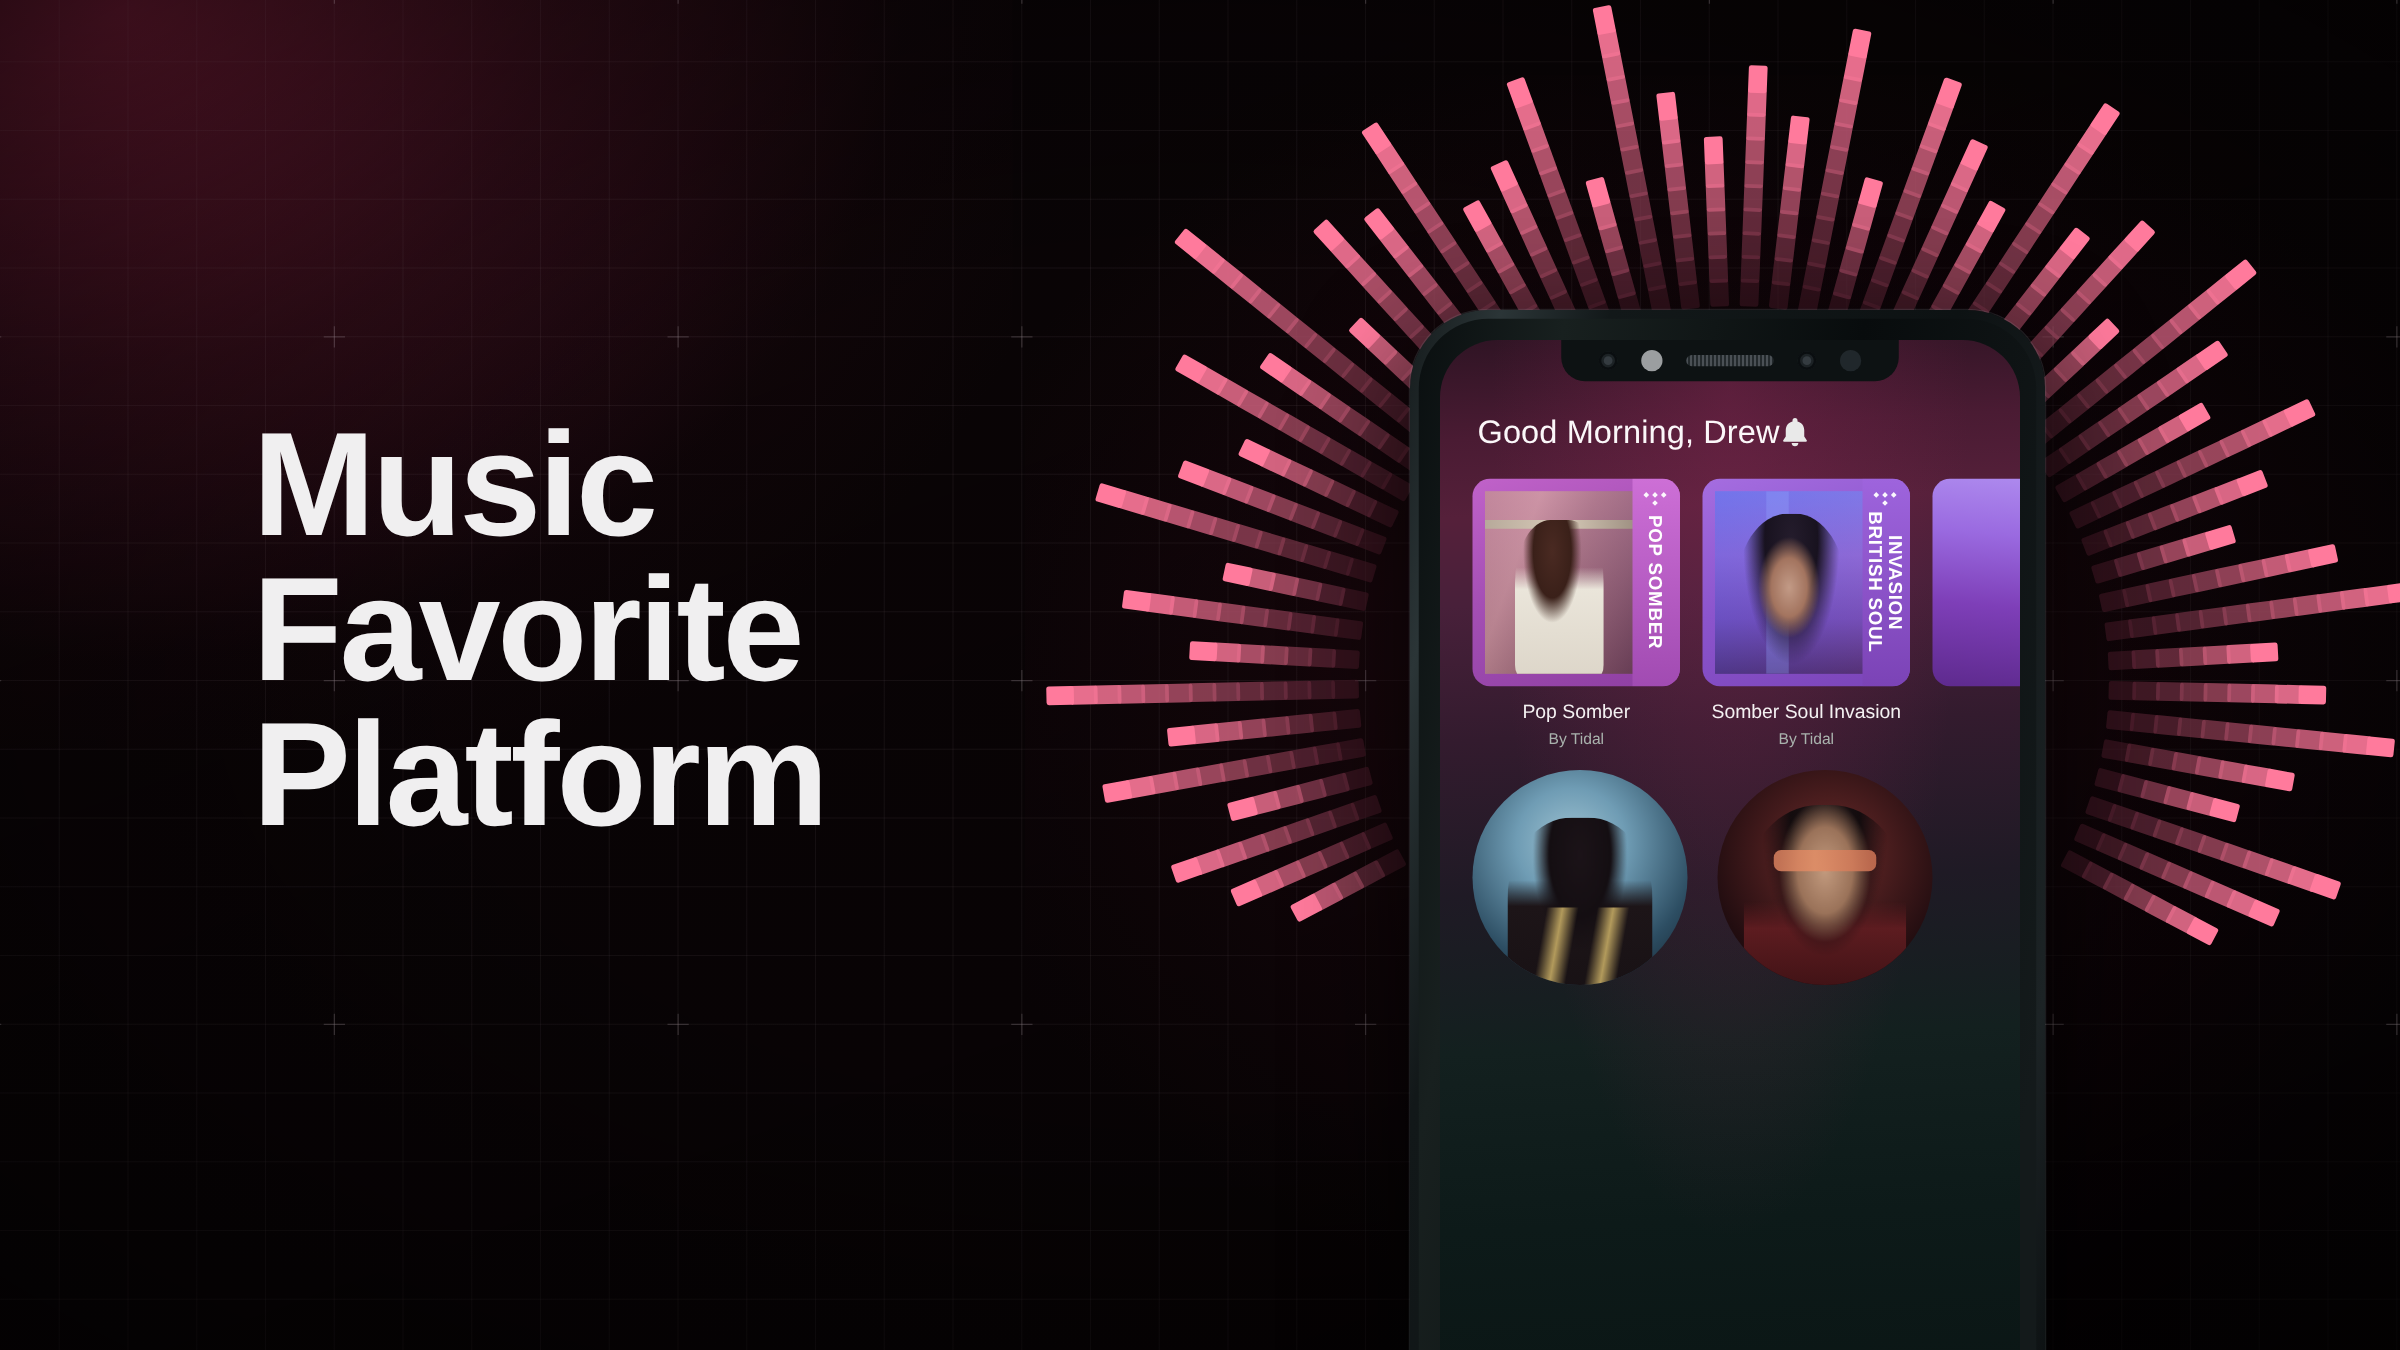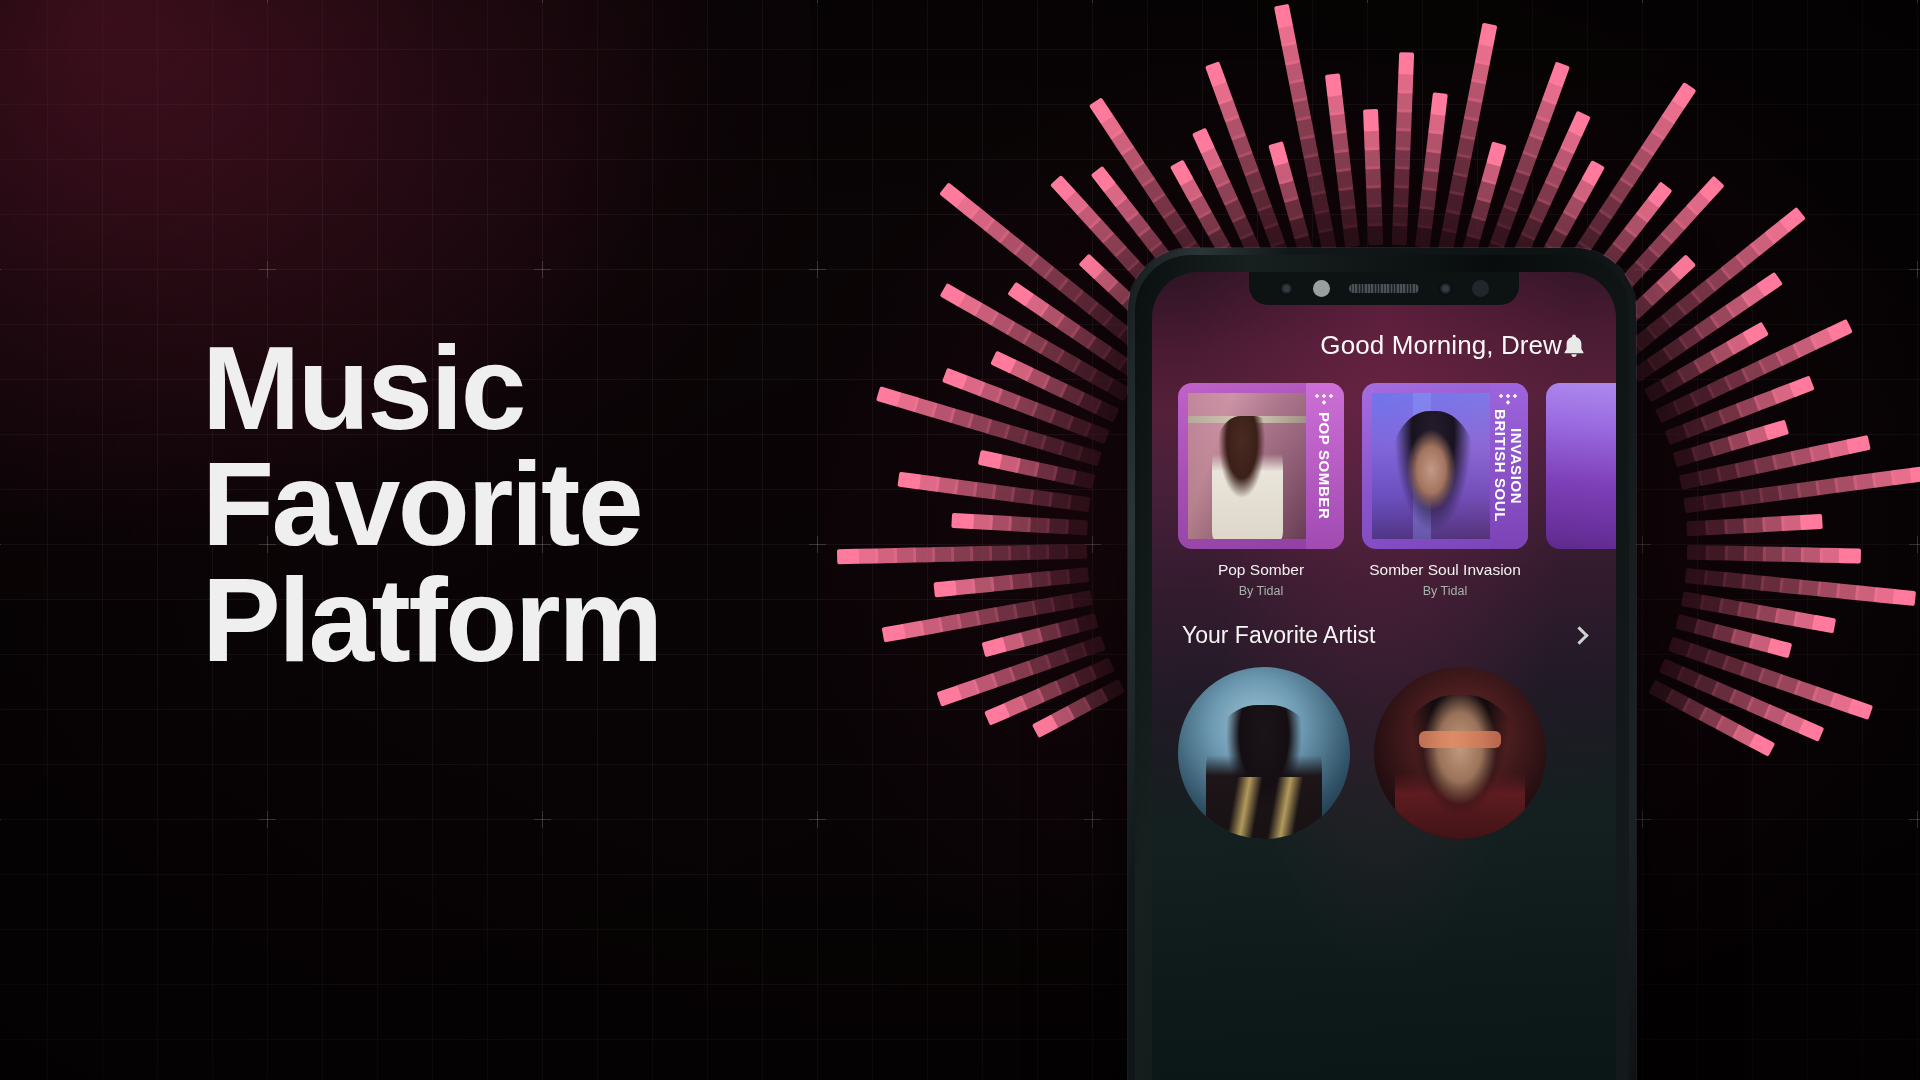--- a/index.html
+++ b/index.html
@@ -113,21 +113,21 @@
   .sig i:nth-child(1){height:4px;} .sig i:nth-child(2){height:6.5px;}
   .sig i:nth-child(3){height:9px;} .sig i:nth-child(4){height:11.5px;}
   .batt { width:23px;height:12px;border:1.6px solid #fff;border-radius:3.5px;position:relative;padding:1.4px;}
   .batt:after{content:"";position:absolute;right:-3.6px;top:3.4px;width:2px;height:4px;background:#fff;border-radius:0 1.5px 1.5px 0;}
   .batt span{display:block;height:100%;width:88%;background:#fff;border-radius:1.6px;}
 
   
   .app { position:absolute; left:0; right:0; top:34px; bottom:0; z-index:5; }
 
   .greet-row {
-    display:flex; align-items:center; justify-content:flex-end;
+    display:flex; align-items:center; justify-content:flex-start;
     padding:24px 30px 0 30px;
   }
   .greet { font-size:26px; font-weight:500; color:#fbf7f9; letter-spacing:.1px; }
 
   .np-card {
     margin:28px 26px 0 26px; height:76px; border-radius:16px;
     background:linear-gradient(100deg, rgba(122,50,82,0.50), rgba(104,44,72,0.42));
     border:1px solid rgba(228,180,205,0.22);
     display:flex; align-items:center; padding:0 16px; gap:14px;
   }
@@ -963,24 +963,20 @@
               <div class="album-name">Somber Soul Invasion</div>
               <div class="album-by">By Tidal</div>
             </div>
 
             <div class="album">
               <div class="cover coverC"></div>
             </div>
 
           </div>
 
-          <div class="fav-row">
-            <span class="fav-title">Your Favorite Artist</span>
-            <span class="chev"></span>
-          </div>
 
           <div class="artists">
             <div class="artist artist1">
               <span class="a-body"></span>
               <span class="a-strap"></span>
             </div>
             <div class="artist artist2">
               <span class="a-body"></span>
               <span class="a-glass"></span>
             </div>

